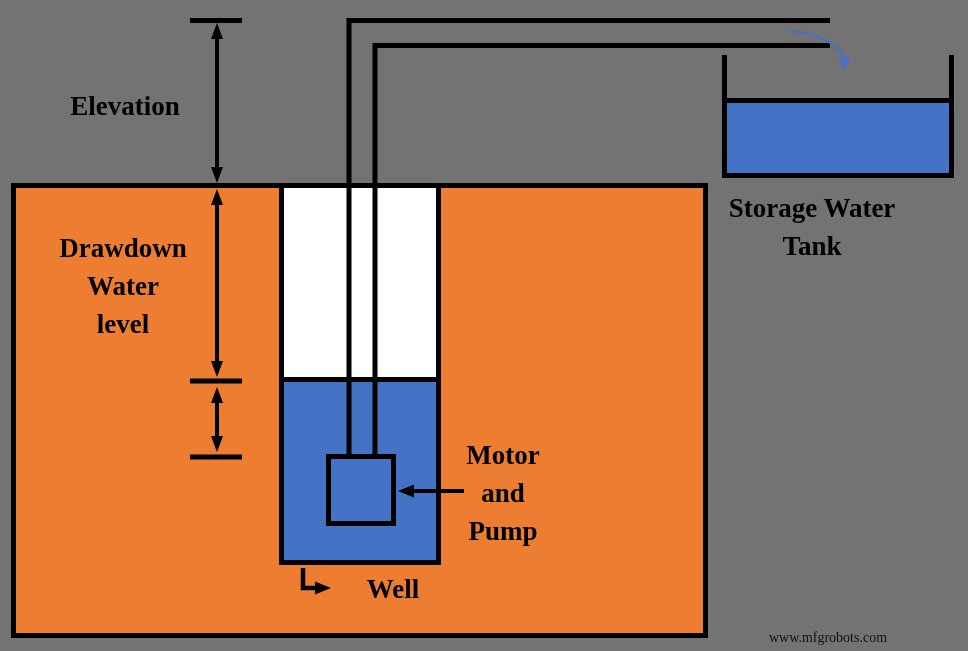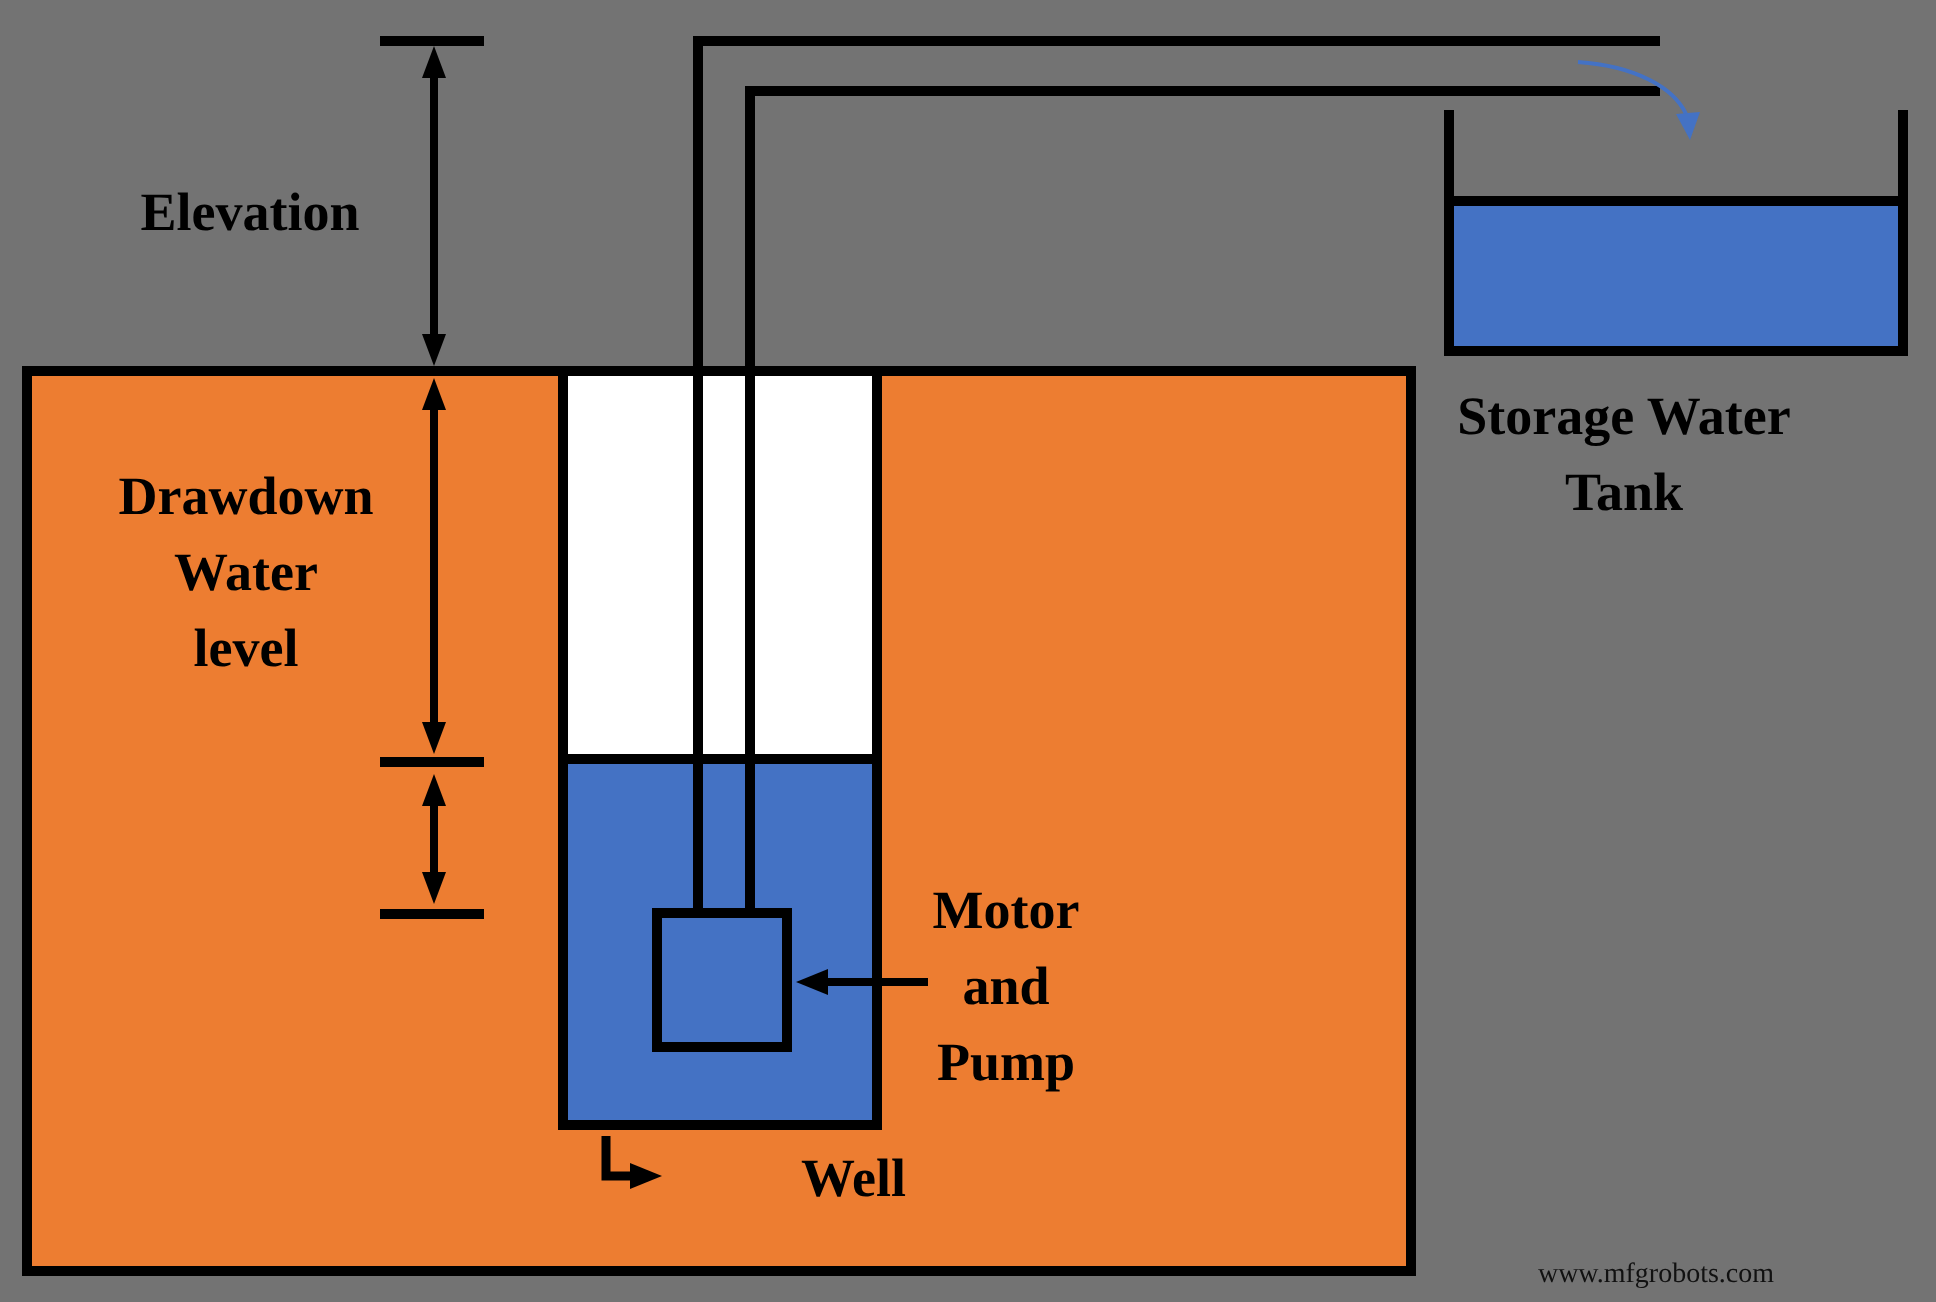--- a/index.html
+++ b/index.html
@@ -60,21 +60,21 @@
     line-height: 38px;
     text-align: center;
     white-space: nowrap;
   }
   .lbl-elevation   { left: 40px;  top: 87px;  width: 170px; }
   .lbl-standing    { left: 48px;  top: 229px; width: 150px; }
   .lbl-drawdown    { left: 38px;  top: 403px; width: 170px; }
   .lbl-ground      { left: 541px; top: 208px; width: 170px; }
   .lbl-storage     { left: 690px; top: 189px; width: 244px; }
   .lbl-motor       { left: 428px; top: 436px; width: 150px; }
-  .lbl-well        { left: 333px; top: 570px; width: 120px; text-align: right; }
+  .lbl-well        { left: 333px; top: 570px; width: 120px; text-align: center; }
   .watermark {
     position: absolute;
     left: 700px; top: 629px; width: 256px;
     z-index: 8;
     text-align: center;
     font-weight: 400;
     font-size: 14px;
     line-height: 18px;
     color: #111;
     font-family: "Liberation Serif", "DejaVu Serif", serif;

